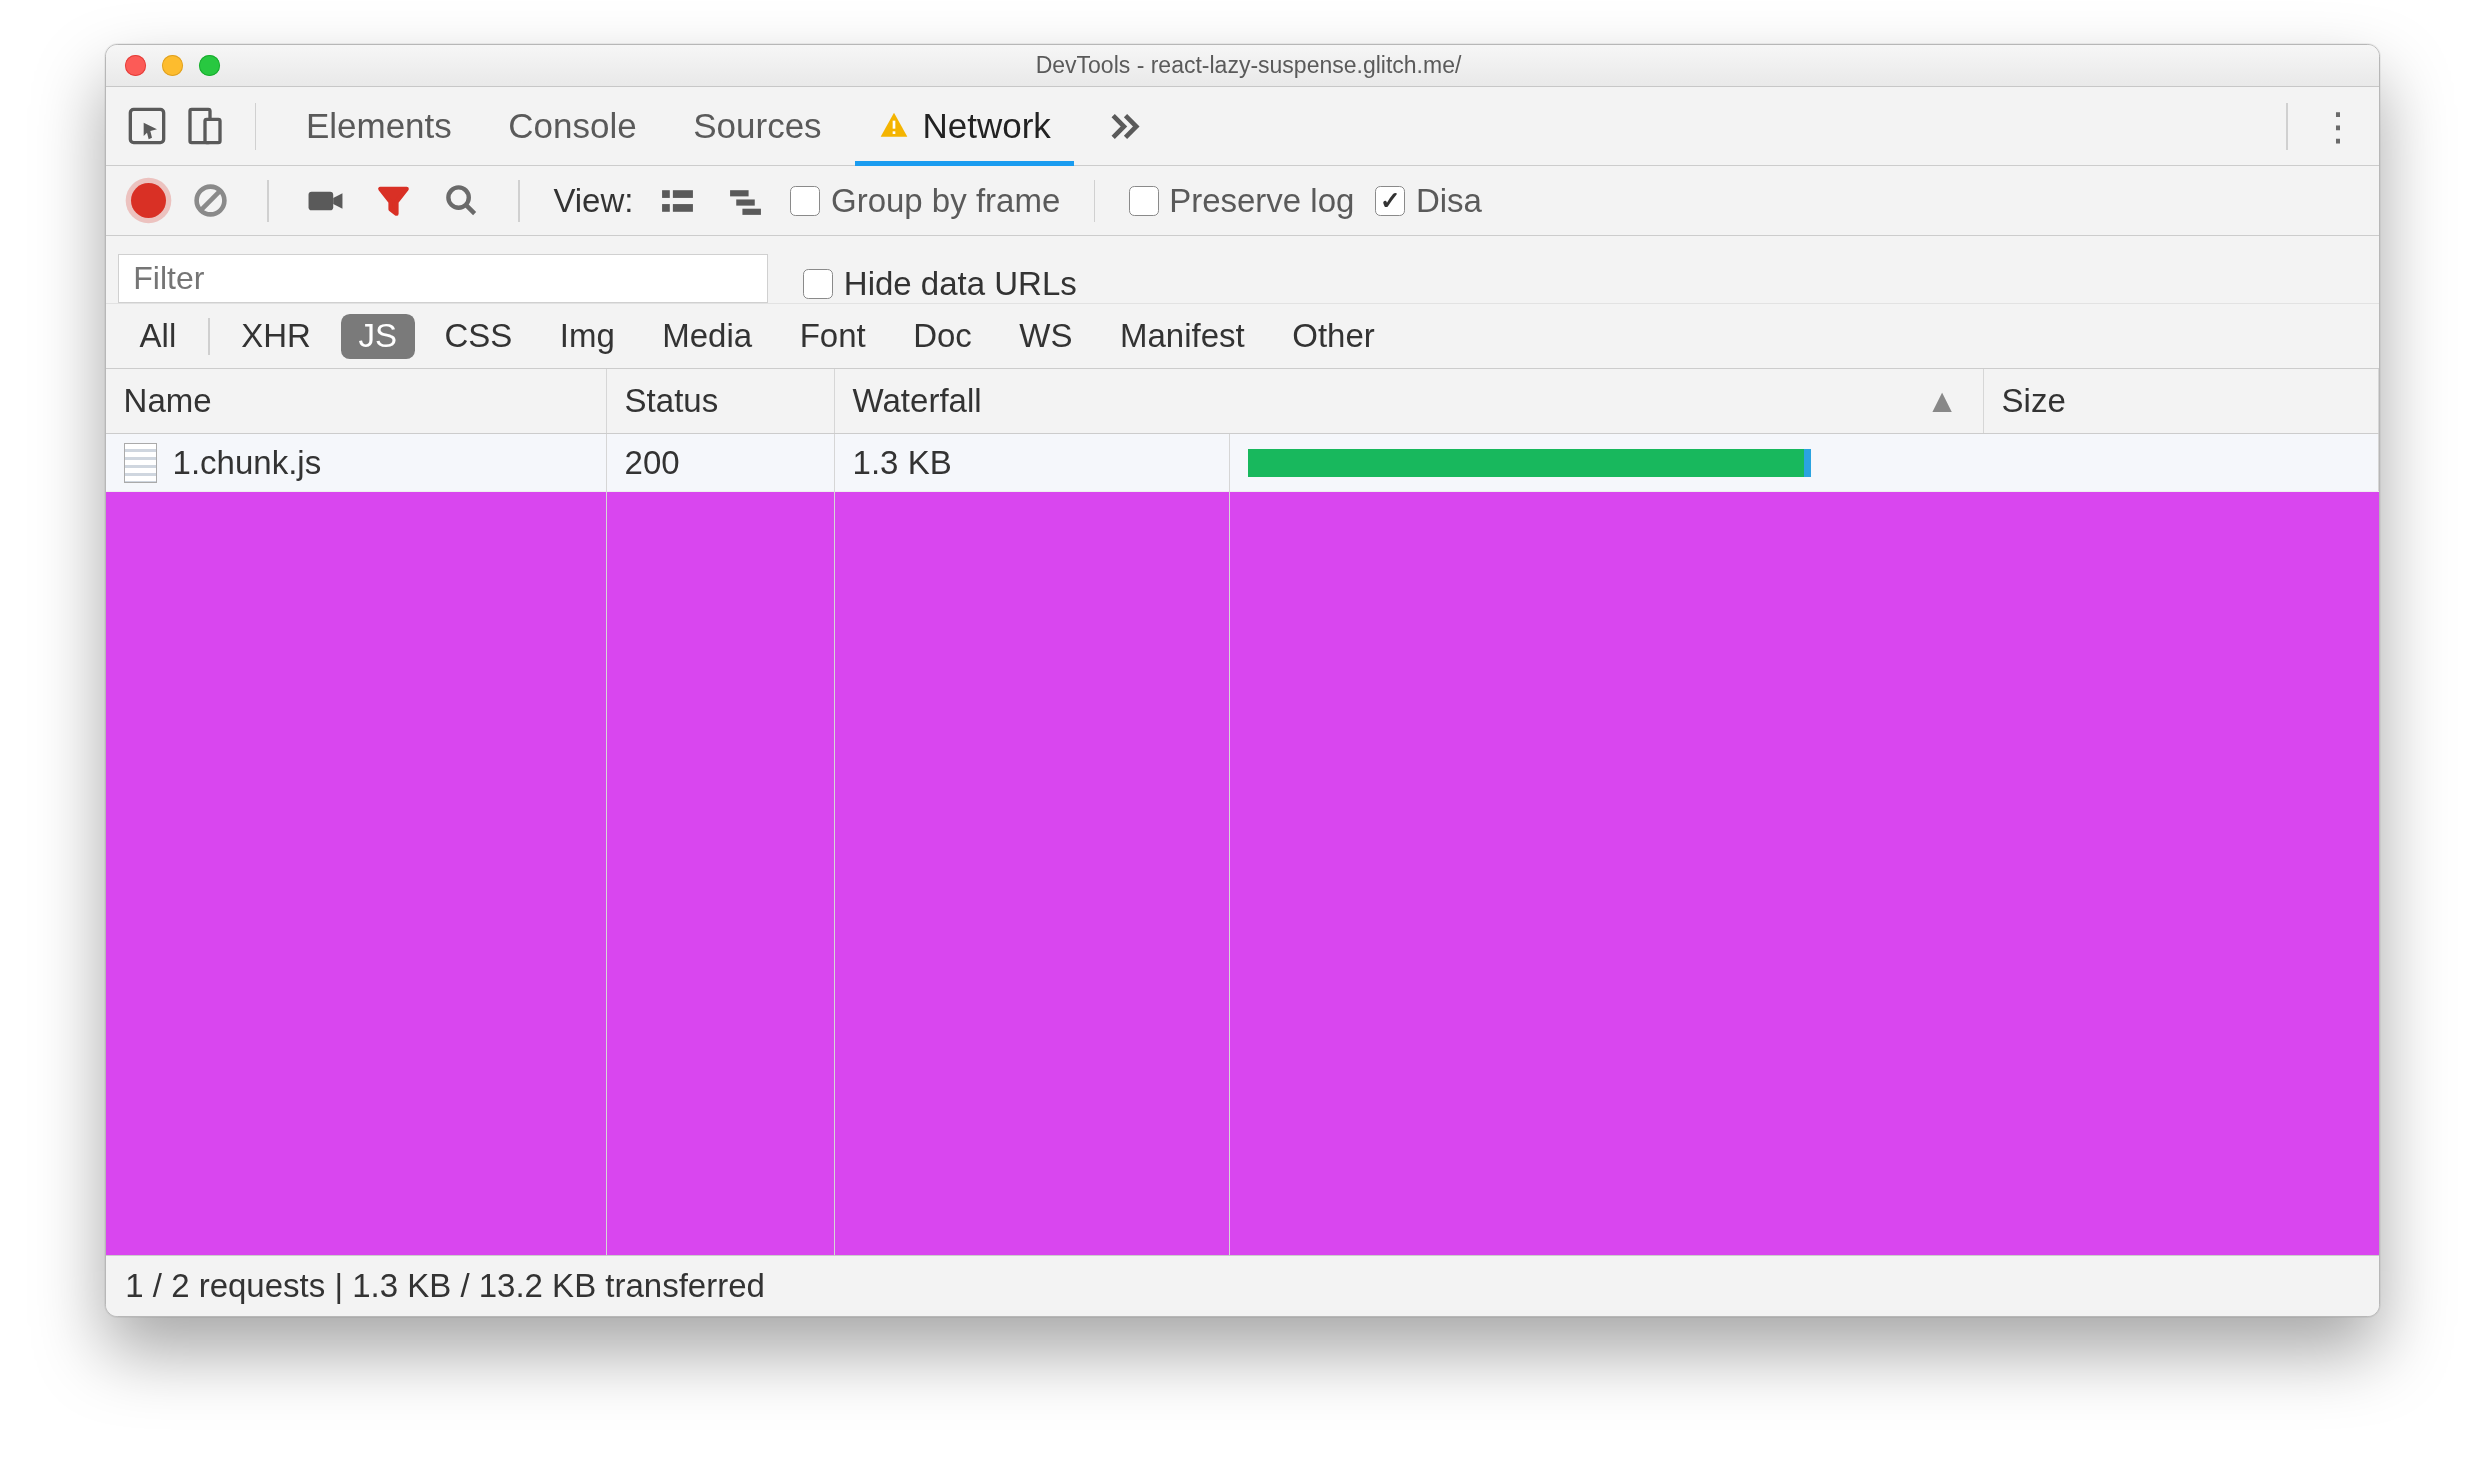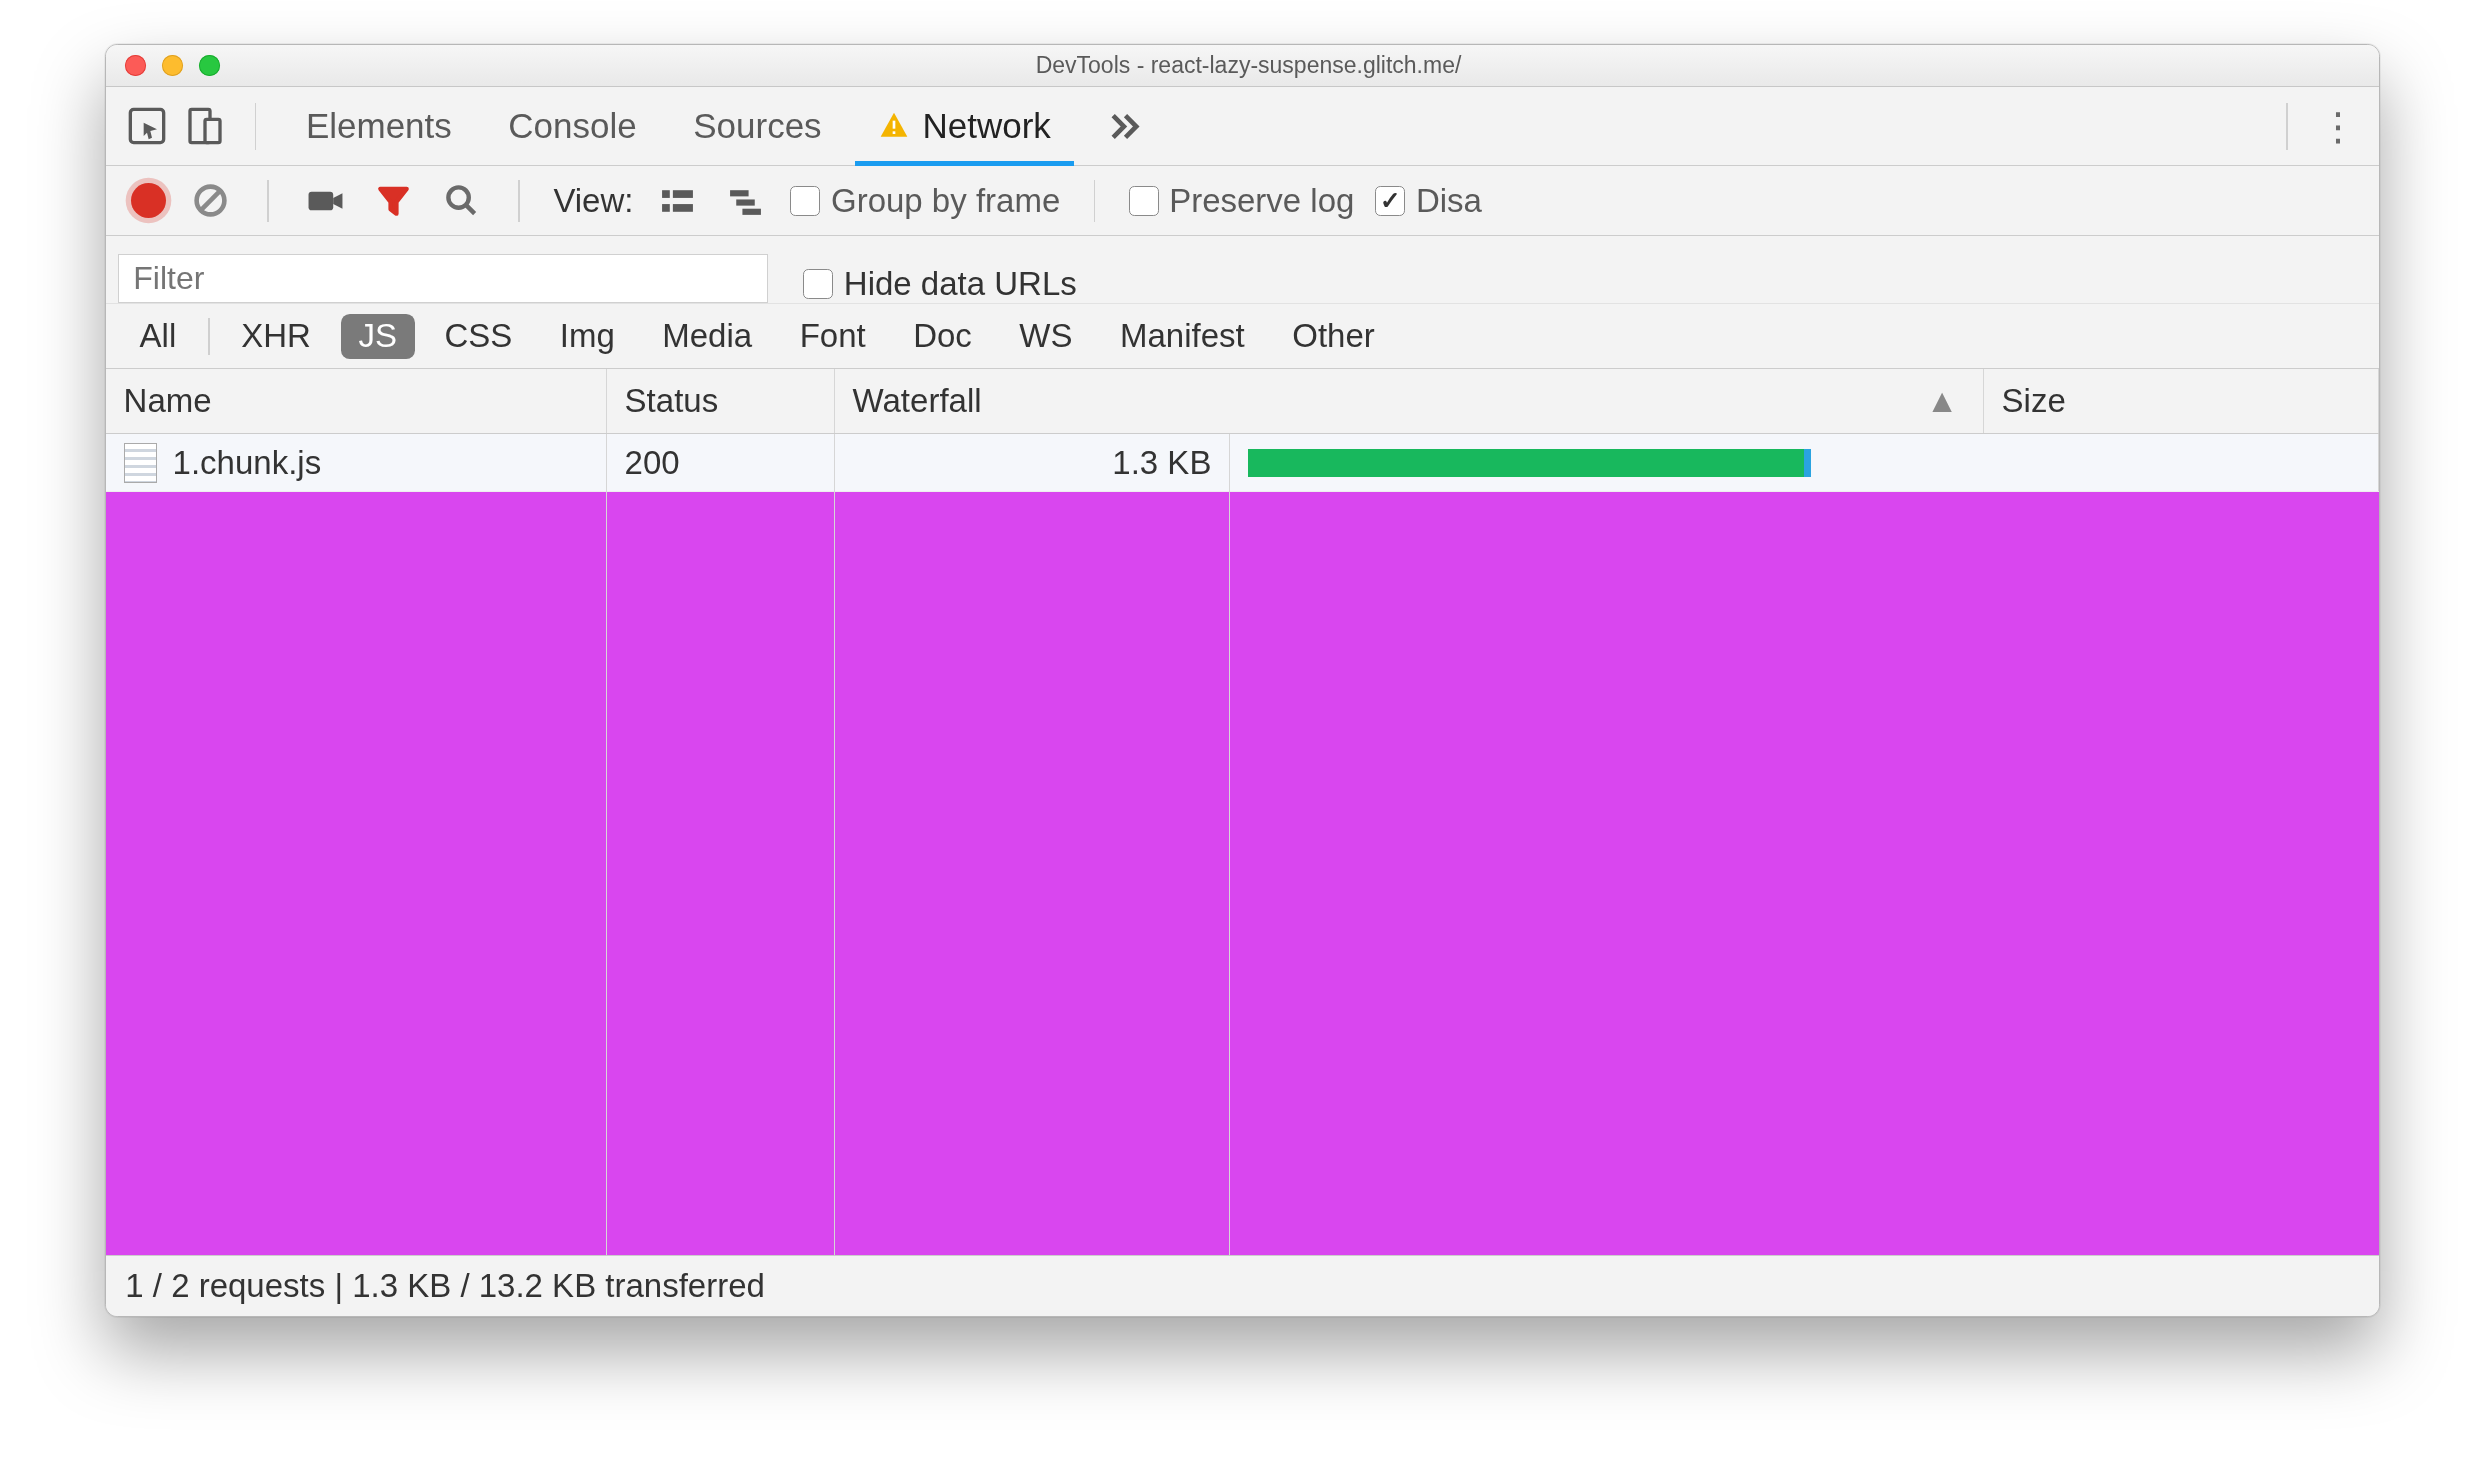--- a/index.html
+++ b/index.html
@@ -191,21 +191,21 @@
     font-size: 33px;
     color:#333;
   }
   .th, .td {
     border-right: 1.8px solid #d6d6d6;
     display:flex; align-items:center;
     padding: 0 17.6px;
   }
   .col-name { width: 501px; }
   .col-status { width: 228px; }
-  .col-size { width: 395px; justify-content:flex-end; }
+  .col-size { width: 395px; }
   .col-waterfall { flex:1; position:relative; }
   .th.col-waterfall .sortmark {
     position:absolute; right: 24.6px;
     color:#888;
   }
   .tbody { flex:1; position:relative; }
   .row {
     height: 58px;
     display:flex;
     font-size: 33px;

